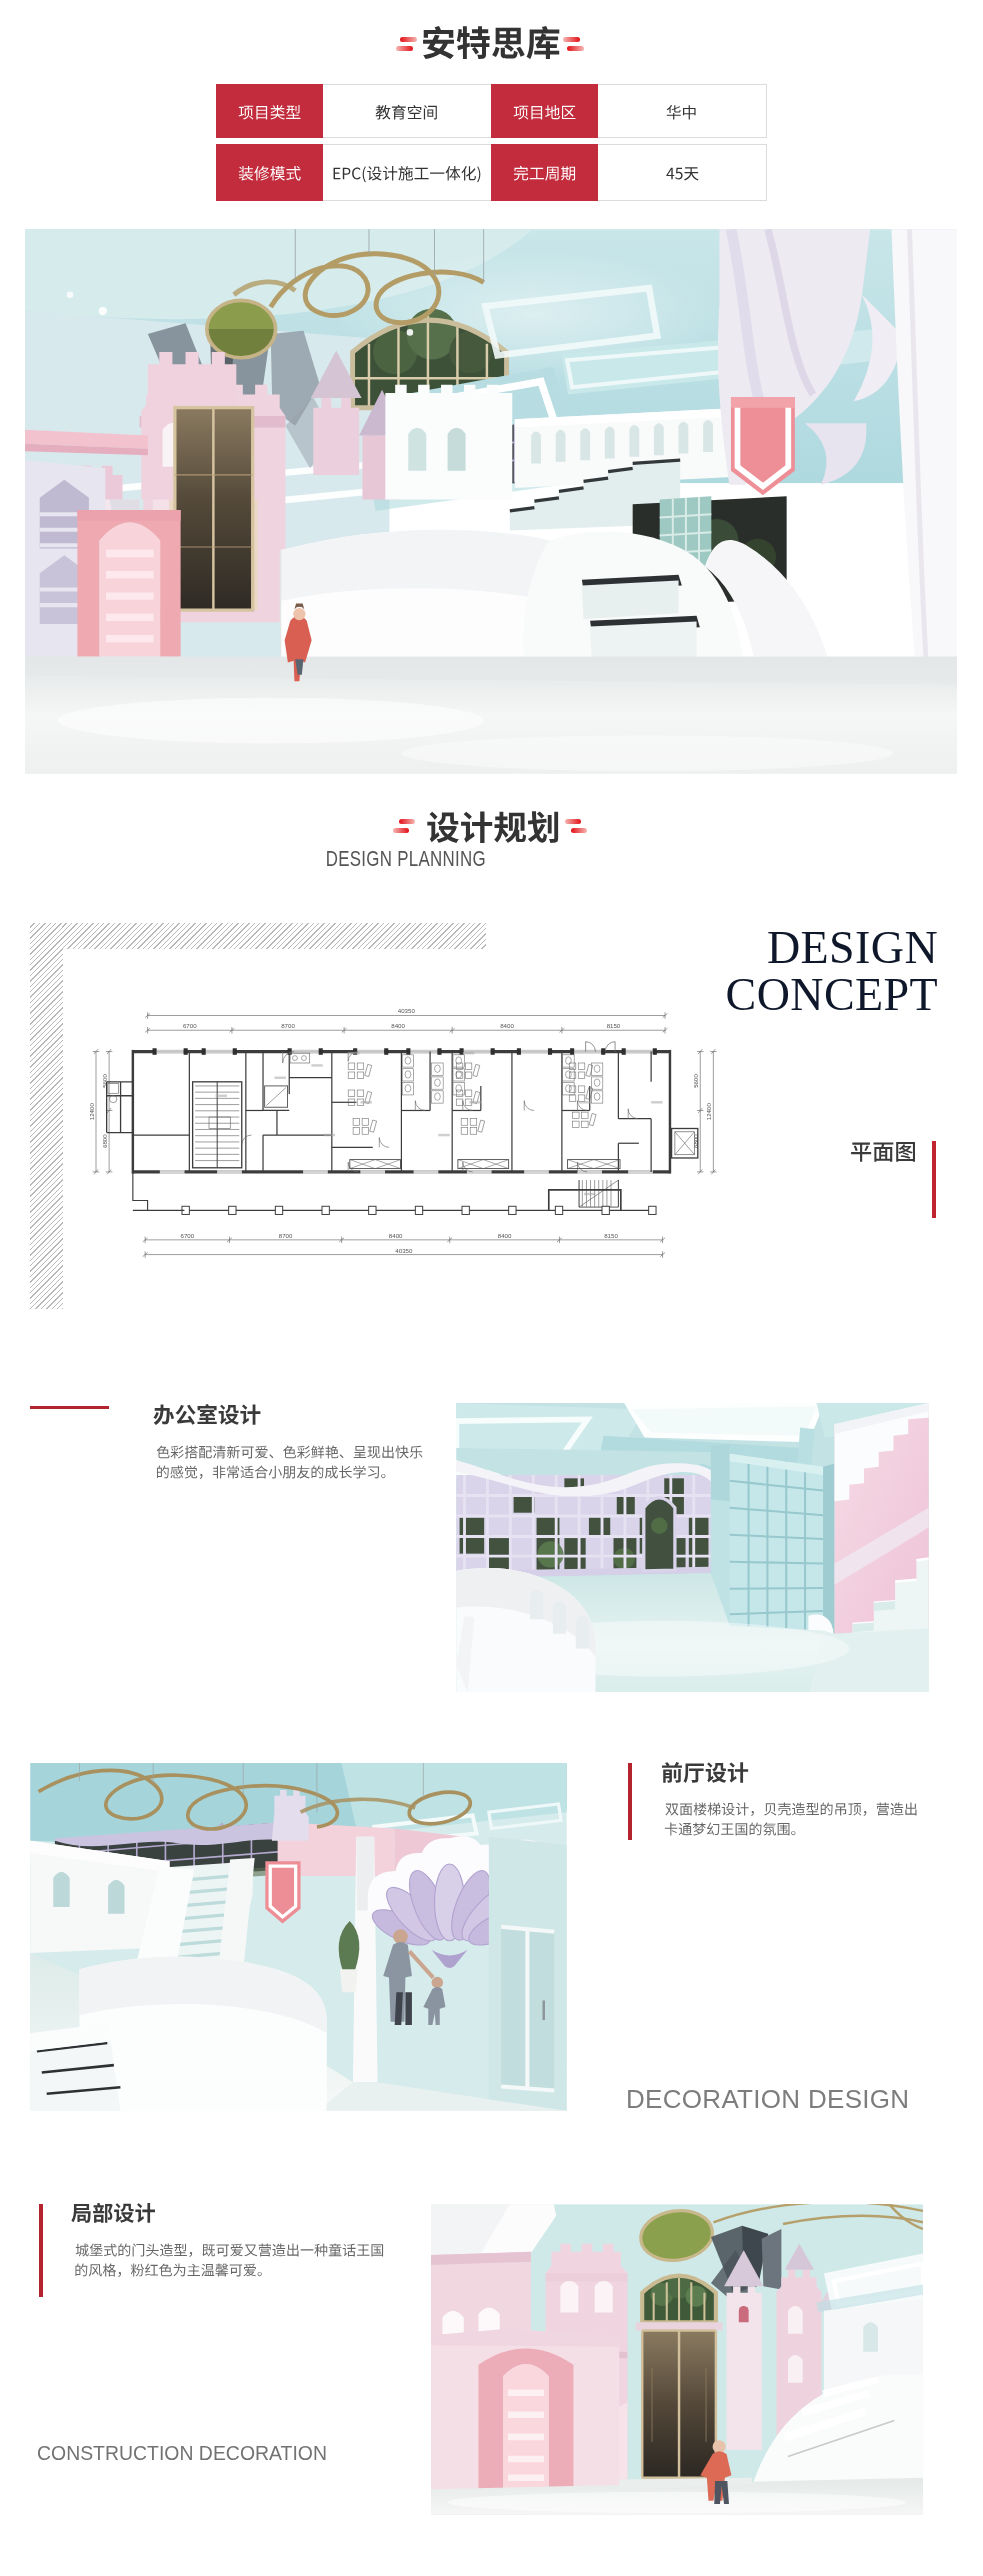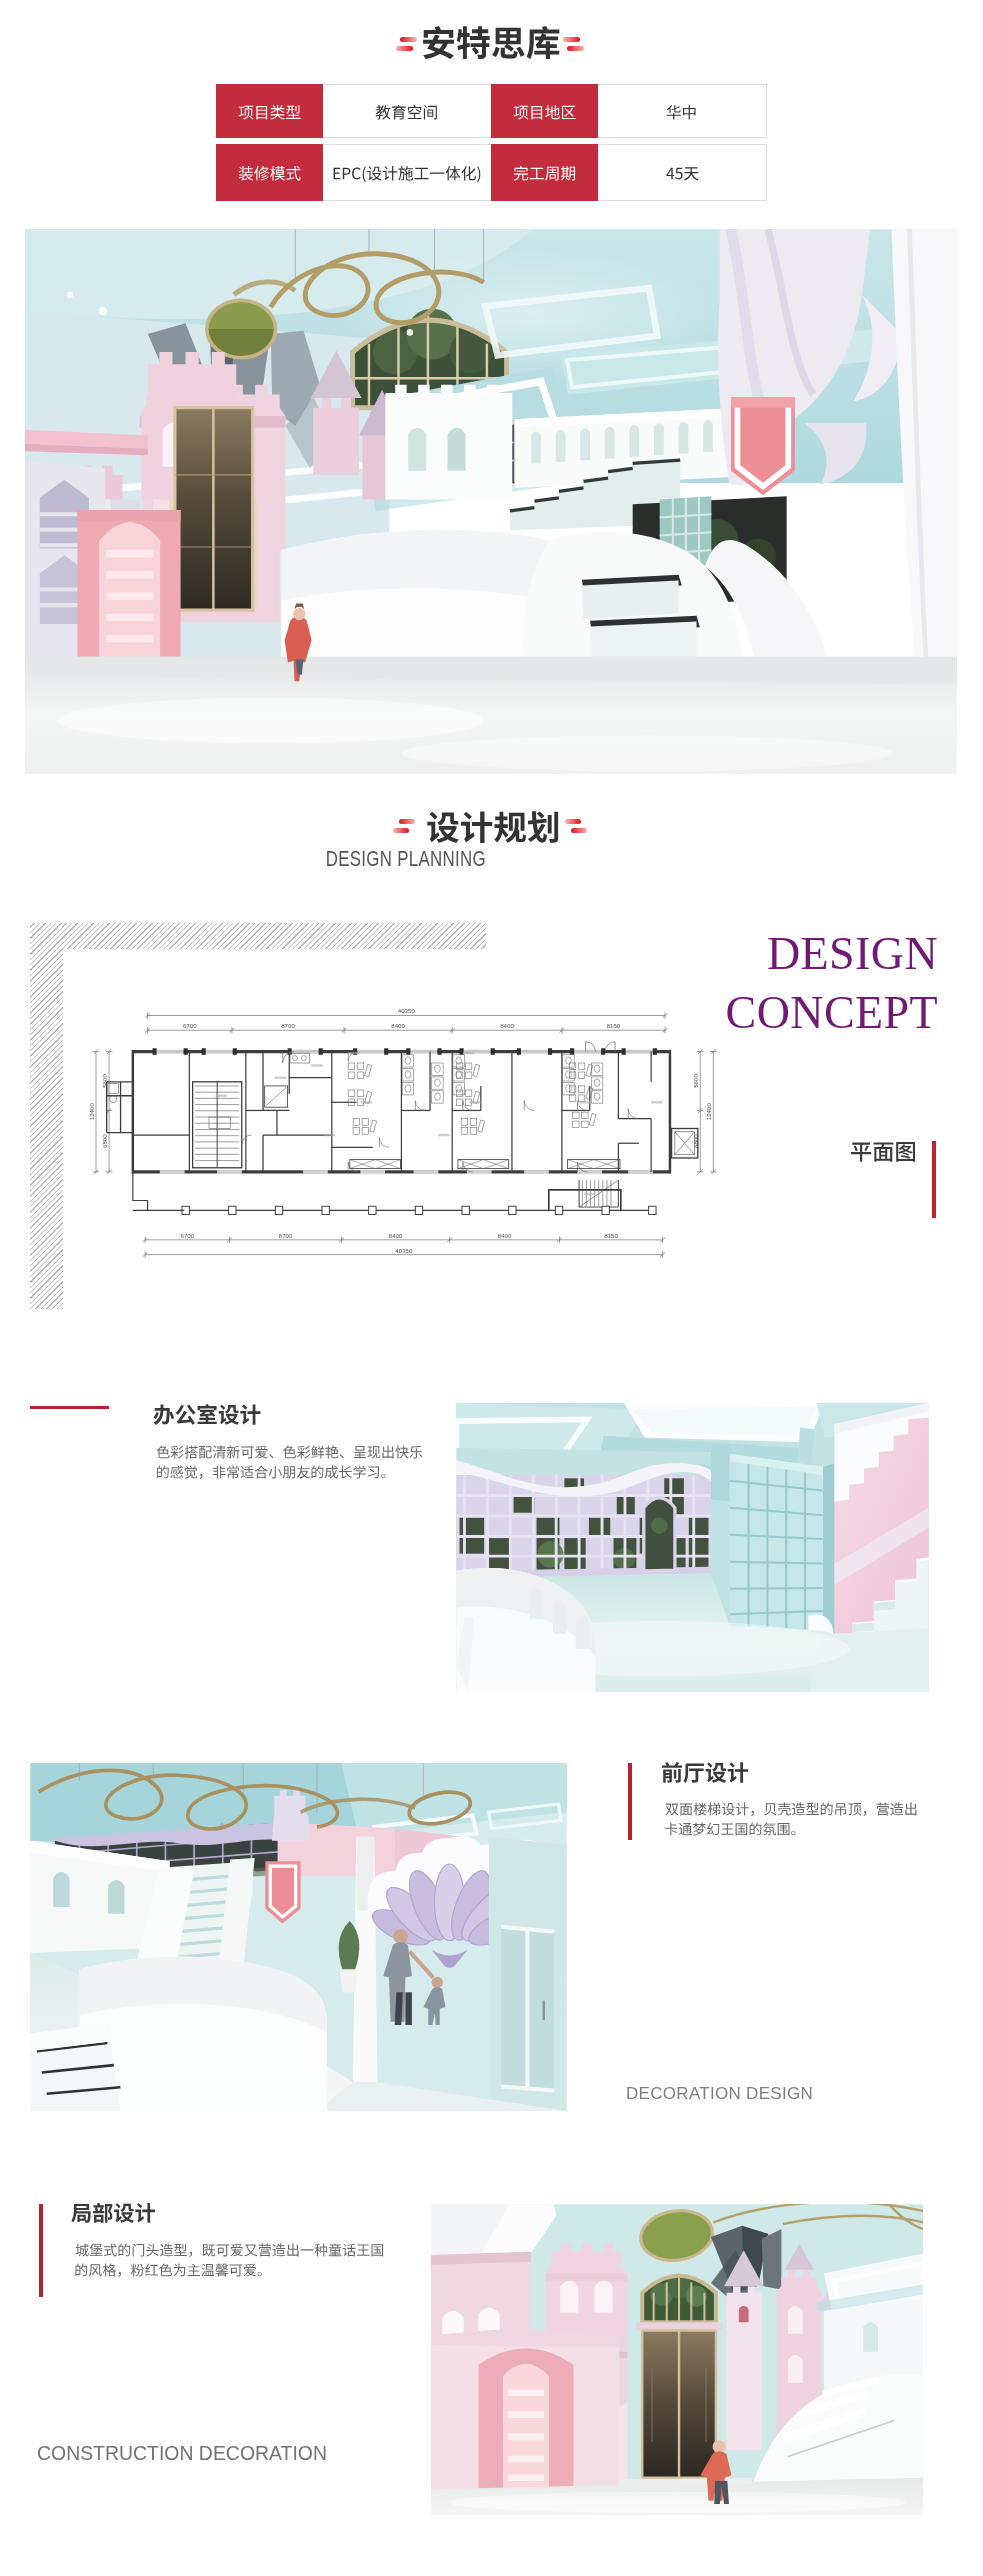--- a/index.html
+++ b/index.html
@@ -253,21 +253,21 @@
     <div class="dash dL2" style="left:393px;top:828px;width:16.4px"></div>
     <div class="dash dL2" style="left:565px;top:819px;width:15.6px"></div>
     <div class="dash dL1" style="left:571px;top:828px;width:16.4px"></div>
 
 <div class="abs" style="left:0;top:846px;width:812px;text-align:center;font-size:22.5px;color:#555;letter-spacing:0.4px"><span style="display:inline-block;transform:scaleX(0.75);transform-origin:center">DESIGN PLANNING</span></div>
 
 <div class="abs" style="left:29.5px;top:923px;width:33px;height:386px;background:repeating-linear-gradient(135deg,#ffffff 0px,#ffffff 2.8px,#b9b9b9 2.8px,#b9b9b9 3.8px)"></div>
 
 <div class="abs" style="left:62px;top:923px;width:424px;height:26px;background:repeating-linear-gradient(135deg,#ffffff 0px,#ffffff 2.8px,#b9b9b9 2.8px,#b9b9b9 3.8px)"></div>
 
-<div class="abs" style="left:574px;top:924px;width:364px;text-align:right;font-family:'Liberation Serif',serif;font-size:46px;line-height:59px;color:#701a75;letter-spacing:0.4px">DESIGN<br>CONCEPT</div>
+<div class="abs" style="left:574px;top:924px;width:364px;text-align:right;font-family:'Liberation Serif',serif;font-size:46px;line-height:47px;color:#0f172a;letter-spacing:0.4px">DESIGN<br>CONCEPT</div>
 
 <svg style="position:absolute;left:850px;top:1136px" width="70" height="33" viewBox="0 0 85 40">
       <path transform="translate(0,29)" d="M4.5 -16.7C5.5 -14.8 6.5 -12.3 6.8 -10.7L9.3 -11.5C8.9 -13.1 7.9 -15.5 6.9 -17.4ZM20.1 -17.5C19.5 -15.6 18.3 -13 17.4 -11.4L19.6 -10.7C20.6 -12.2 21.8 -14.6 22.8 -16.8ZM1.3 -9.6V-7H12.2V2.2H14.8V-7H25.7V-9.6H14.8V-18.5H24.2V-21H2.8V-18.5H12.2V-9.6Z M37.8 -8.8H42.8V-6.2H37.8ZM37.8 -10.8V-13.3H42.8V-10.8ZM37.8 -4.2H42.8V-1.5H37.8ZM28.5 -21.1V-18.7H38.7C38.5 -17.7 38.3 -16.7 38 -15.7H29.6V2.3H32.1V0.9H48.7V2.3H51.3V-15.7H40.7L41.6 -18.7H52.6V-21.1ZM32.1 -1.5V-13.3H35.5V-1.5ZM48.7 -1.5H45.2V-13.3H48.7Z M63.9 -7.4C66.1 -6.9 68.9 -6 70.5 -5.2L71.5 -6.9C70 -7.6 67.2 -8.5 65 -8.9ZM61.3 -3.9C65.1 -3.5 69.7 -2.4 72.3 -1.5L73.5 -3.3C70.8 -4.2 66.2 -5.2 62.5 -5.6ZM56.1 -21.7V2.3H58.6V1.2H76.4V2.3H78.9V-21.7ZM58.6 -1.1V-19.4H76.4V-1.1ZM65.1 -19.1C63.7 -17 61.5 -14.9 59.2 -13.6C59.7 -13.3 60.5 -12.5 60.9 -12.1C61.6 -12.6 62.3 -13.1 63 -13.7C63.7 -13 64.6 -12.3 65.5 -11.7C63.4 -10.7 61 -10 58.7 -9.6C59.2 -9.1 59.7 -8.1 59.9 -7.5C62.5 -8.1 65.2 -9.1 67.7 -10.4C69.9 -9.2 72.3 -8.3 74.8 -7.8C75.1 -8.4 75.7 -9.3 76.2 -9.7C74 -10.1 71.8 -10.8 69.8 -11.6C71.7 -12.9 73.4 -14.4 74.5 -16.2L73.1 -17.1L72.7 -17H66.2C66.6 -17.4 66.9 -17.9 67.2 -18.4ZM64.4 -15 70.9 -15C70 -14.2 68.9 -13.4 67.6 -12.7C66.4 -13.4 65.3 -14.2 64.4 -15Z" fill="#3a3a3a"></path>
     </svg>
 <div class="abs" style="left:932px;top:1141px;width:3.7px;height:77px;background:#c0242f"></div>
 
 <svg class="abs" style="left:78px;top:1004px" width="655" height="258" viewBox="0 0 800 315">
       <g stroke="#6a6a6a" stroke-width="0.8" fill="none">
         <path d="M85,14 H717"></path>
         <path d="M85,10 V18"></path>
@@ -786,21 +786,21 @@
 
 <svg style="position:absolute;left:661px;top:1757px" width="91" height="33" viewBox="0 0 111 40">
       <path transform="translate(0,29)" d="M15.6 -13.7V-2.8H18.6V-13.7ZM21 -14.5V-1.2C21 -0.8 20.9 -0.7 20.4 -0.7C20 -0.7 18.6 -0.7 17.2 -0.7C17.7 0.1 18.2 1.4 18.4 2.3C20.3 2.3 21.8 2.3 22.8 1.8C23.9 1.3 24.1 0.5 24.1 -1.1V-14.5ZM18.7 -22.9C18.1 -21.6 17.3 -20 16.5 -18.8H9L10.5 -19.3C10 -20.3 8.9 -21.8 8 -22.8L4.9 -21.7C5.7 -20.9 6.5 -19.7 6.9 -18.8H1.2V-15.9H25.6V-18.8H20.2C20.8 -19.7 21.5 -20.8 22.2 -21.8ZM10.2 -7.3V-5.5H5.7V-7.3ZM10.2 -9.7H5.7V-11.3H10.2ZM2.7 -14V2.3H5.7V-3.2H10.2V-0.8C10.2 -0.5 10.1 -0.4 9.8 -0.4C9.4 -0.3 8.3 -0.3 7.4 -0.4C7.8 0.3 8.2 1.5 8.4 2.3C10.1 2.3 11.3 2.3 12.2 1.8C13.1 1.4 13.3 0.6 13.3 -0.8V-14Z M29.9 -21.3V-11.1C29.9 -7.5 29.7 -2.8 27.4 0.4C28.2 0.8 29.6 1.9 30.1 2.5C32.7 -1.1 33.1 -7 33.1 -11.1V-18.3H52.4V-21.3ZM34.2 -15V-12H42.1V-1.6C42.1 -1.1 41.9 -1 41.4 -1C40.8 -1 38.8 -1 37.1 -1.1C37.5 -0.2 38.1 1.3 38.2 2.2C40.7 2.2 42.5 2.2 43.8 1.7C45.1 1.2 45.5 0.3 45.5 -1.5V-12H51.9V-15Z M56.3 -20.5C57.8 -19.2 59.6 -17.3 60.5 -16.1L62.7 -18.4C61.8 -19.5 59.8 -21.3 58.3 -22.4ZM54.5 -14.5V-11.4H57.8V-3.3C57.8 -2.1 57 -1.1 56.4 -0.7C57 -0.1 57.8 1.3 58 2C58.5 1.4 59.4 0.6 64.3 -3.6C64 -4.2 63.4 -5.4 63.1 -6.3L60.8 -4.3V-14.5ZM66.2 -21.9V-19C66.2 -17.2 65.8 -15.2 62.4 -13.8C63 -13.3 64.1 -12.1 64.5 -11.4C68.3 -13.2 69.2 -16.2 69.2 -18.9H72.8V-16.1C72.8 -13.4 73.3 -12.2 76 -12.2C76.4 -12.2 77.3 -12.2 77.7 -12.2C78.3 -12.2 78.9 -12.3 79.4 -12.5C79.2 -13.2 79.2 -14.3 79.1 -15.1C78.7 -15 78.1 -15 77.6 -15C77.3 -15 76.5 -15 76.3 -15C75.9 -15 75.8 -15.2 75.8 -16V-21.9ZM74 -8.1C73.3 -6.6 72.2 -5.3 70.9 -4.3C69.5 -5.4 68.4 -6.7 67.6 -8.1ZM63.8 -11.1V-8.1H65.8L64.6 -7.7C65.6 -5.8 66.9 -4 68.3 -2.5C66.5 -1.6 64.3 -0.9 62 -0.4C62.5 0.2 63.2 1.5 63.4 2.4C66.2 1.7 68.7 0.8 70.8 -0.5C72.8 0.8 75.1 1.8 77.8 2.4C78.2 1.6 79 0.3 79.7 -0.4C77.4 -0.9 75.3 -1.6 73.5 -2.5C75.5 -4.5 77.2 -7.1 78.1 -10.4L76.2 -11.3L75.6 -11.1Z M83.5 -20.4C85 -19.2 87 -17.4 87.9 -16.2L90.1 -18.5C89.1 -19.7 87 -21.4 85.5 -22.5ZM81.4 -14.5V-11.3H85.3V-3.2C85.3 -2 84.5 -1.1 83.9 -0.7C84.4 0 85.2 1.4 85.4 2.3C85.9 1.6 86.9 0.9 92.4 -3.1C92 -3.8 91.5 -5.1 91.3 -6.1L88.6 -4.1V-14.5ZM96.7 -22.6V-14.3H90.2V-11H96.7V2.4H100.1V-11H106.3V-14.3H100.1V-22.6Z" fill="#3a3a3a"></path>
     </svg>
 <svg style="position:absolute;left:663px;top:1799px" width="260" height="21" viewBox="0 0 317 26">
       <path transform="translate(0,19)" d="M14.5 -12C14.1 -9.2 13.3 -6.8 12.2 -4.9C11.3 -6.9 10.6 -9.4 10.2 -12ZM8.6 -13.3V-12H9C9.5 -8.8 10.2 -5.9 11.4 -3.6C10.1 -1.9 8.6 -0.6 7 0.3C7.3 0.5 7.7 1 7.9 1.4C9.5 0.5 10.9 -0.7 12.1 -2.3C13 -0.7 14.3 0.5 15.8 1.4C16 1.1 16.4 0.6 16.7 0.3C15.1 -0.5 13.9 -1.8 12.9 -3.5C14.4 -5.9 15.5 -9.1 16 -13.1L15.1 -13.3L14.9 -13.3ZM1.3 -9.5C2.4 -8.1 3.6 -6.6 4.6 -5C3.5 -2.6 2.2 -0.8 0.6 0.3C0.9 0.6 1.4 1.1 1.6 1.4C3.1 0.2 4.4 -1.5 5.4 -3.7C6.1 -2.7 6.7 -1.7 7 -0.9L8.1 -1.8C7.7 -2.7 6.9 -3.9 6.1 -5.2C6.9 -7.4 7.5 -10 7.8 -13.1L7 -13.3L6.8 -13.3H1.1V-12H6.5C6.2 -10 5.7 -8.1 5.2 -6.5C4.2 -7.8 3.2 -9.1 2.2 -10.2Z M24.2 -5.8H27.9V-3.8H24.2ZM24.2 -6.9V-8.8H27.9V-6.9ZM24.2 -2.8H27.9V-0.7H24.2ZM18.4 -13.5V-12.2H25.1C25 -11.5 24.8 -10.7 24.6 -10H19.2V1.4H20.5V0.5H31.7V1.4H33V-10H26L26.7 -12.2H33.8V-13.5ZM20.5 -0.7V-8.8H23V-0.7ZM31.7 -0.7H29.1V-8.8H31.7Z M42.1 -13.7C42.5 -12.9 43.1 -11.9 43.3 -11.3L44.4 -11.8C44.1 -12.4 43.6 -13.4 43.1 -14.1ZM49.3 -14.3C49 -13.5 48.4 -12.4 47.9 -11.7L48.8 -11.3C49.3 -12 49.9 -12.9 50.5 -13.8ZM45.6 -14.6V-11.2H41.4V-10.1H44.7C43.7 -9 42.2 -8 40.9 -7.5C41.2 -7.2 41.6 -6.8 41.8 -6.5C43 -7.2 44.5 -8.3 45.6 -9.5V-6.6H46.8V-9.5C47.9 -8.4 49.4 -7.2 50.6 -6.6C50.8 -6.9 51.2 -7.4 51.5 -7.6C50.2 -8.1 48.7 -9.1 47.6 -10.1H51.1V-11.2H46.8V-14.6ZM48 -4C47.7 -3 47.1 -2.2 46.4 -1.6C45.6 -1.9 44.8 -2.2 44 -2.4C44.3 -2.9 44.7 -3.4 45 -4ZM42.2 -1.9C43.2 -1.6 44.2 -1.2 45.2 -0.9C44.1 -0.3 42.6 0 40.8 0.3C41 0.5 41.2 1 41.3 1.4C43.5 1 45.3 0.5 46.6 -0.3C48 0.2 49.2 0.8 50.1 1.3L51 0.4C50.1 -0.1 48.9 -0.6 47.6 -1.1C48.4 -1.9 49 -2.8 49.3 -4H51.2V-5.2H45.6C45.8 -5.6 46 -6 46.2 -6.4L44.9 -6.6C44.7 -6.2 44.5 -5.7 44.2 -5.2H41V-4H43.6C43.1 -3.2 42.6 -2.5 42.2 -1.9ZM37.9 -14.6V-11.3H35.8V-10H37.8C37.4 -7.7 36.4 -4.9 35.4 -3.4C35.6 -3.1 35.9 -2.5 36.1 -2.2C36.7 -3.2 37.4 -4.9 37.9 -6.7V1.4H39.1V-7.7C39.6 -6.9 40.1 -5.9 40.3 -5.3L41.1 -6.3C40.8 -6.8 39.5 -8.8 39.1 -9.3V-10H40.8V-11.3H39.1V-14.6Z M55.6 -14.6V-11.3H53.1V-10H55.5C54.9 -7.7 53.8 -4.9 52.7 -3.4C53 -3.1 53.3 -2.5 53.4 -2.2C54.2 -3.3 55 -5.2 55.6 -7.1V1.4H56.8V-7.7C57.2 -6.9 57.8 -5.8 58 -5.3L58.8 -6.2C58.5 -6.7 57.2 -8.8 56.8 -9.3V-10H58.6V-11.3H56.8V-14.6ZM63 -7.4V-5.5H60.4L60.7 -7.4ZM59.6 -8.5C59.5 -7.2 59.3 -5.5 59.1 -4.4H62.5C61.4 -2.7 59.6 -1.2 58 -0.4C58.2 -0.2 58.6 0.3 58.8 0.6C60.3 -0.3 61.9 -1.7 63 -3.3V1.4H64.3V-4.4H67.5C67.3 -2.5 67.2 -1.7 67 -1.5C66.9 -1.3 66.8 -1.3 66.6 -1.3C66.3 -1.3 65.8 -1.3 65.3 -1.4C65.5 -1 65.6 -0.5 65.6 -0.2C66.2 -0.1 66.8 -0.1 67.1 -0.2C67.5 -0.2 67.8 -0.3 68 -0.6C68.4 -1 68.5 -2.2 68.7 -5C68.7 -5.2 68.7 -5.5 68.7 -5.5H64.3V-7.4H68.2V-11.8H66.1C66.5 -12.5 67 -13.4 67.4 -14.2L66.2 -14.6C65.8 -13.8 65.3 -12.6 64.8 -11.8H62L62.5 -12C62.3 -12.7 61.8 -13.8 61.2 -14.6L60.2 -14.1C60.7 -13.4 61.1 -12.5 61.4 -11.8H59V-10.7H63V-8.5ZM64.3 -10.7H66.9V-8.5H64.3Z M71.7 -13.5C72.6 -12.7 73.8 -11.5 74.4 -10.8L75.2 -11.7C74.7 -12.4 73.5 -13.5 72.6 -14.3ZM70.3 -9.2V-7.9H72.8V-1.7C72.8 -0.9 72.3 -0.3 71.9 -0.1C72.2 0.2 72.5 0.7 72.6 1C72.9 0.7 73.4 0.3 76.5 -1.9C76.3 -2.2 76.1 -2.7 76 -3L74.1 -1.6V-9.2ZM78.1 -14V-12.1C78.1 -10.8 77.8 -9.3 75.5 -8.3C75.7 -8.1 76.2 -7.6 76.3 -7.3C78.8 -8.5 79.4 -10.4 79.4 -12V-12.8H82.5V-10C82.5 -8.6 82.7 -8.2 83.9 -8.2C84.1 -8.2 85 -8.2 85.2 -8.2C85.6 -8.2 85.9 -8.2 86.1 -8.2C86.1 -8.5 86.1 -9 86 -9.4C85.8 -9.3 85.5 -9.3 85.2 -9.3C85 -9.3 84.2 -9.3 84 -9.3C83.7 -9.3 83.7 -9.4 83.7 -10V-14ZM83.6 -5.7C83 -4.3 82 -3.2 80.9 -2.2C79.7 -3.2 78.8 -4.4 78.2 -5.7ZM76.3 -6.9V-5.7H77.2L76.9 -5.6C77.6 -4 78.6 -2.6 79.9 -1.5C78.6 -0.7 77.1 -0.1 75.5 0.3C75.8 0.5 76.1 1.1 76.2 1.4C77.8 0.9 79.4 0.3 80.9 -0.7C82.2 0.3 83.8 1 85.6 1.4C85.7 1.1 86.1 0.6 86.4 0.3C84.7 -0.1 83.2 -0.7 81.9 -1.5C83.4 -2.8 84.6 -4.5 85.3 -6.6L84.5 -7L84.3 -6.9Z M89.4 -13.5C90.4 -12.7 91.6 -11.5 92.1 -10.7L93 -11.7C92.4 -12.4 91.2 -13.5 90.2 -14.3ZM87.8 -9.2V-7.9H90.6V-1.6C90.6 -0.9 90 -0.3 89.7 -0.1C89.9 0.1 90.3 0.7 90.4 1.1C90.7 0.7 91.2 0.3 94.5 -2C94.3 -2.3 94.1 -2.8 94 -3.2L91.9 -1.7V-9.2ZM97.9 -14.6V-8.8H93.5V-7.5H97.9V1.4H99.3V-7.5H103.7V-8.8H99.3V-14.6Z M107.1 1.9C109 1.2 110.1 -0.2 110.1 -2.1C110.1 -3.3 109.6 -4.1 108.7 -4.1C107.9 -4.1 107.3 -3.7 107.3 -2.8C107.3 -2 107.9 -1.6 108.6 -1.6L108.9 -1.6C108.9 -0.4 108.1 0.4 106.7 0.9Z M129.9 -11.2V-7.5C129.9 -5 129.4 -1.8 122.8 0.3C123.1 0.6 123.5 1.1 123.6 1.4C130.5 -1 131.2 -4.5 131.2 -7.5V-11.2ZM131 -1.9C133.1 -1 135.7 0.4 137 1.3L137.8 0.3C136.4 -0.7 133.7 -1.9 131.8 -2.8ZM124.9 -13.7V-3.4H126.2V-12.5H134.8V-3.4H136.2V-13.7Z M140.6 -7.9V-4.4H141.8V-6.8H153.9V-4.4H155.2V-7.9ZM147.2 -14.6V-13.1H140.3V-11.9H147.2V-10.3H141.6V-9.2H154.2V-10.3H148.6V-11.9H155.6V-13.1H148.6V-14.6ZM144.4 -5.4V-3.3C144.4 -1.8 143.8 -0.5 139.8 0.4C140 0.6 140.3 1.2 140.4 1.5C144.7 0.5 145.7 -1.3 145.7 -3.2V-4.2H150.2V-0.5C150.2 0.9 150.6 1.2 152 1.2C152.3 1.2 153.9 1.2 154.3 1.2C155.4 1.2 155.8 0.7 155.9 -1.4C155.6 -1.4 155.1 -1.6 154.8 -1.8C154.7 -0.2 154.6 0 154.1 0C153.8 0 152.4 0 152.1 0C151.6 0 151.5 0 151.5 -0.5V-5.4Z M157.8 -13.2C158.8 -12.4 159.9 -11.2 160.4 -10.4L161.5 -11.2C160.9 -12 159.7 -13.1 158.8 -13.9ZM164.5 -5.4H170.5V-2.7H164.5ZM163.3 -6.5V-1.6H171.8V-6.5ZM166.9 -14.6V-12.4H164.8C165 -13 165.2 -13.5 165.4 -14.1L164.2 -14.4C163.7 -12.8 162.9 -11.2 161.9 -10.1C162.2 -10 162.7 -9.7 163 -9.5C163.4 -10 163.8 -10.6 164.2 -11.3H166.9V-9H161.9V-7.9H173.1V-9H168.2V-11.3H172.3V-12.4H168.2V-14.6ZM161 -7.9H157.4V-6.7H159.7V-1.5C159 -1.2 158.2 -0.6 157.4 0.1L158.2 1.3C159.1 0.3 160 -0.6 160.5 -0.6C160.9 -0.6 161.4 -0.1 162.1 0.3C163.2 0.9 164.6 1.1 166.7 1.1C168.5 1.1 171.6 1 173.1 0.9C173.1 0.5 173.3 -0.1 173.5 -0.5C171.7 -0.2 168.7 -0.1 166.7 -0.1C164.8 -0.1 163.3 -0.2 162.3 -0.8C161.7 -1.2 161.3 -1.5 161 -1.6Z M185 -13.6V-7.8H186.2V-13.6ZM188.3 -14.5V-6.7C188.3 -6.5 188.2 -6.4 188 -6.4C187.7 -6.4 186.8 -6.4 185.8 -6.4C186 -6.1 186.2 -5.6 186.3 -5.2C187.5 -5.2 188.4 -5.3 188.9 -5.5C189.4 -5.7 189.5 -6 189.5 -6.7V-14.5ZM180.8 -12.8V-10.4H178.6V-10.5V-12.8ZM175.2 -10.4V-9.2H177.3C177.1 -8 176.5 -6.8 175 -5.9C175.3 -5.7 175.7 -5.3 175.9 -5C177.7 -6.1 178.3 -7.7 178.5 -9.2H180.8V-5.4H182V-9.2H184V-10.4H182V-12.8H183.6V-13.9H175.7V-12.8H177.4V-10.5V-10.4ZM182.1 -5.8V-3.8H176.6V-2.6H182.1V-0.4H174.8V0.8H190.6V-0.4H183.5V-2.6H188.8V-3.8H183.5V-5.8Z M201 -7.4C202 -6.1 203.1 -4.3 203.7 -3.3L204.8 -4C204.2 -5 203 -6.7 202 -7.9ZM195.6 -14.7C195.4 -13.8 195.1 -12.7 194.9 -11.8H192.9V0.9H194.1V-0.4H199V-11.8H196.1C196.4 -12.6 196.7 -13.5 197 -14.4ZM194.1 -10.6H197.8V-7H194.1ZM194.1 -1.6V-5.8H197.8V-1.6ZM201.8 -14.7C201.2 -12.3 200.3 -9.9 199.1 -8.3C199.4 -8.2 200 -7.8 200.2 -7.6C200.8 -8.4 201.4 -9.5 201.8 -10.7H206.3C206.1 -3.7 205.8 -1 205.3 -0.4C205 -0.2 204.9 -0.1 204.5 -0.1C204.1 -0.1 203.1 -0.1 201.9 -0.2C202.2 0.1 202.3 0.7 202.3 1C203.3 1.1 204.3 1.1 204.9 1.1C205.6 1 205.9 0.9 206.3 0.3C207 -0.5 207.3 -3.2 207.5 -11.2C207.6 -11.4 207.6 -11.9 207.6 -11.9H202.3C202.6 -12.7 202.8 -13.6 203.1 -14.4Z M213.3 -12.6H221.6V-9.7H213.3ZM210.9 -6.3V0.1H212.2V-5H216.8V1.4H218.2V-5H222.9V-1.5C222.9 -1.3 222.9 -1.3 222.6 -1.3C222.3 -1.2 221.4 -1.2 220.3 -1.3C220.5 -0.9 220.7 -0.4 220.8 -0.1C222.1 -0.1 223 -0.1 223.6 -0.3C224.1 -0.5 224.3 -0.8 224.3 -1.5V-6.3H218.2V-8.5H223.1V-13.8H212V-8.5H216.8V-6.3Z M237.7 -8.6V-5.1C237.7 -3.3 237.4 -1 233.1 0.4C233.4 0.6 233.8 1.1 233.9 1.4C238.3 -0.3 239 -2.9 239 -5.1V-8.6ZM238.5 -1.6C239.8 -0.7 241.3 0.6 242.1 1.4L243 0.4C242.2 -0.4 240.6 -1.6 239.3 -2.4ZM234.5 -10.9V-2.7H235.7V-9.7H241V-2.7H242.2V-10.9H238.2L238.9 -12.7H242.9V-13.9H233.8V-12.7H237.5C237.4 -12.1 237.2 -11.5 237 -10.9ZM227 -13.4V-12.1H229.8V-0.9C229.8 -0.6 229.7 -0.5 229.4 -0.5C229.1 -0.5 228.2 -0.5 227.1 -0.5C227.3 -0.2 227.6 0.4 227.6 0.8C229 0.8 229.9 0.7 230.4 0.5C230.9 0.3 231.1 -0.1 231.1 -0.9V-12.1H233.4V-13.4Z M246.3 1.9C248.2 1.2 249.3 -0.2 249.3 -2.1C249.3 -3.3 248.8 -4.1 247.9 -4.1C247.1 -4.1 246.5 -3.7 246.5 -2.8C246.5 -2 247.1 -1.6 247.8 -1.6L248.1 -1.6C248.1 -0.4 247.3 0.4 245.9 0.9Z M266.4 -7.1H273.1V-5.6H266.4ZM265.2 -8.1V-4.6H274.4V-8.1ZM262.6 -10.2V-6.9H263.8V-9.2H275.7V-6.9H277V-10.2ZM263.9 -3.5V1.4H265.2V0.8H274.5V1.4H275.8V-3.5ZM265.2 -0.3V-2.4H274.5V-0.3ZM272.1 -14.6V-13.2H267.2V-14.6H265.9V-13.2H262.1V-12H265.9V-10.8H267.2V-12H272.1V-10.8H273.4V-12H277.4V-13.2H273.4V-14.6Z M279.6 -13.2C280.6 -12.4 281.7 -11.2 282.2 -10.4L283.3 -11.2C282.7 -12 281.5 -13.1 280.6 -13.9ZM286.3 -5.4H292.3V-2.7H286.3ZM285.1 -6.5V-1.6H293.6V-6.5ZM288.7 -14.6V-12.4H286.6C286.8 -13 287 -13.5 287.2 -14.1L286 -14.4C285.5 -12.8 284.7 -11.2 283.7 -10.1C284 -10 284.5 -9.7 284.8 -9.5C285.2 -10 285.6 -10.6 286 -11.3H288.7V-9H283.7V-7.9H294.9V-9H290V-11.3H294.1V-12.4H290V-14.6ZM282.8 -7.9H279.2V-6.7H281.5V-1.5C280.8 -1.2 280 -0.6 279.2 0.1L280 1.3C280.9 0.3 281.8 -0.6 282.3 -0.6C282.7 -0.6 283.2 -0.1 283.9 0.3C285 0.9 286.4 1.1 288.5 1.1C290.3 1.1 293.4 1 294.9 0.9C294.9 0.5 295.1 -0.1 295.3 -0.5C293.5 -0.2 290.5 -0.1 288.5 -0.1C286.6 -0.1 285.1 -0.2 284.1 -0.8C283.5 -1.2 283.1 -1.5 282.8 -1.6Z M297.6 -5.9V0.4H310V1.4H311.4V-5.9H310V-0.9H305.2V-7H310.7V-13H309.3V-8.3H305.2V-14.6H303.8V-8.3H299.8V-13H298.4V-7H303.8V-0.9H299.1V-5.9Z" fill="#666666"></path>
     </svg>
     <svg style="position:absolute;left:663px;top:1819px" width="146" height="21" viewBox="0 0 178 26">
       <path transform="translate(0,19)" d="M9.3 -4C11.2 -3.3 13.7 -2.1 15 -1.5L15.7 -2.6C14.4 -3.3 11.8 -4.3 10 -5ZM7.6 -14.6V-8.2H0.9V-6.9H7.7V1.4H9V-6.9H16.5V-8.2H9V-10.9H14.8V-12.1H9V-14.6Z M18.5 -13.2C19.6 -12.3 20.9 -11 21.5 -10.2L22.4 -11C21.8 -11.8 20.5 -13.1 19.4 -13.9ZM21.9 -8.1H18.1V-6.9H20.6V-1.9C19.8 -1.6 19 -0.8 18.1 0.1L18.9 1.2C19.8 0 20.6 -1 21.2 -1C21.6 -1 22.2 -0.4 22.9 0.1C24.2 0.8 25.6 1 27.8 1C29.6 1 32.7 0.9 33.9 0.8C33.9 0.5 34.1 -0.1 34.3 -0.5C32.5 -0.3 29.8 -0.1 27.8 -0.1C25.8 -0.1 24.4 -0.3 23.2 -1C22.6 -1.4 22.2 -1.7 21.9 -1.9ZM23.7 -14V-12.9H31.1C30.4 -12.4 29.5 -11.9 28.6 -11.4C27.8 -11.8 26.9 -12.2 26.1 -12.5L25.2 -11.7C26.3 -11.3 27.6 -10.8 28.7 -10.2H23.7V-1.2H25V-4.1H27.9V-1.3H29.1V-4.1H32.1V-2.5C32.1 -2.3 32 -2.3 31.8 -2.2C31.6 -2.2 30.9 -2.2 30 -2.3C30.2 -2 30.3 -1.5 30.4 -1.2C31.6 -1.2 32.3 -1.2 32.8 -1.4C33.2 -1.6 33.4 -1.9 33.4 -2.5V-10.2H31.1C30.7 -10.5 30.3 -10.7 29.8 -10.9C31.1 -11.6 32.4 -12.5 33.4 -13.4L32.5 -14L32.3 -14ZM32.1 -9.2V-7.7H29.1V-9.2ZM25 -6.7H27.9V-5.2H25ZM25 -7.7V-9.2H27.9V-7.7ZM32.1 -6.7V-5.2H29.1V-6.7Z M42.5 -7.6C41.3 -6.2 38.7 -4.7 36.4 -3.8C36.7 -3.6 37.2 -3.2 37.4 -2.9C38.8 -3.4 40.2 -4.2 41.5 -5.1H47.4C46.6 -3.9 45.5 -3 44.2 -2.2C43.2 -2.8 41.9 -3.5 40.8 -4L39.8 -3.3C40.8 -2.8 42 -2.1 42.9 -1.5C40.9 -0.6 38.6 -0.1 36.1 0.3C36.4 0.6 36.7 1.1 36.8 1.5C42.1 0.6 47.1 -1.4 49.3 -5.7L48.5 -6.3L48.2 -6.2H42.9C43.3 -6.5 43.6 -6.8 43.8 -7.1ZM38.9 -14.6V-12.8H35.8V-11.7H38.5C37.7 -10.4 36.5 -9.1 35.4 -8.5C35.7 -8.3 36.1 -7.9 36.3 -7.6C37.2 -8.2 38.2 -9.3 38.9 -10.5V-7H40.1V-10.6C40.9 -9.9 41.8 -9 42.2 -8.5L42.9 -9.6C42.5 -9.9 40.9 -11.2 40.2 -11.7H43V-12.8H40.1V-14.6ZM46.5 -14.6V-12.8H43.6V-11.7H46.1C45.3 -10.4 44 -9.2 42.9 -8.6C43.1 -8.4 43.5 -7.9 43.7 -7.6C44.7 -8.3 45.7 -9.3 46.5 -10.5V-7H47.7V-10.7C48.6 -9.4 49.7 -8.2 50.8 -7.5C51 -7.8 51.4 -8.3 51.7 -8.5C50.5 -9.1 49.1 -10.4 48.3 -11.7H51.3V-12.8H47.7V-14.6Z M60.5 -12.9V-11.7H67C66.8 -4.2 66.5 -1.3 65.9 -0.7C65.8 -0.5 65.5 -0.4 65.2 -0.4C64.8 -0.4 63.7 -0.4 62.6 -0.5C62.8 -0.2 63 0.4 63 0.8C64 0.8 65.1 0.9 65.7 0.8C66.3 0.7 66.7 0.6 67.1 0C67.8 -0.8 68.1 -3.7 68.3 -12.2C68.3 -12.4 68.3 -12.9 68.3 -12.9ZM53.7 0C54.1 -0.2 54.8 -0.4 60 -1.3C60.2 -0.6 60.4 0.1 60.6 0.7L61.8 0.2C61.4 -1.2 60.5 -3.4 59.6 -5L58.5 -4.6C58.9 -3.9 59.2 -3.2 59.5 -2.4L55.5 -1.8C57.3 -4 59.1 -6.8 60.6 -9.7L59.3 -10.3C59 -9.6 58.6 -8.9 58.3 -8.2L55 -8C56.1 -9.7 57.3 -11.9 58.2 -14L56.9 -14.6C56.1 -12.2 54.7 -9.7 54.2 -9C53.8 -8.3 53.5 -7.9 53.1 -7.8C53.3 -7.4 53.5 -6.8 53.6 -6.5C53.9 -6.6 54.4 -6.7 57.6 -7C56.4 -5 55.3 -3.4 54.8 -2.8C54.1 -1.9 53.6 -1.4 53.2 -1.3C53.4 -0.9 53.6 -0.3 53.7 0Z M70.5 -0.7V0.6H86.1V-0.7H79V-6.1H84.6V-7.3H79V-12.2H85.2V-13.5H71.4V-12.2H77.6V-7.3H72.2V-6.1H77.6V-0.7Z M97.3 -5.6C97.9 -5 98.7 -4.1 99 -3.6L99.9 -4.1C99.6 -4.7 98.8 -5.5 98.2 -6ZM91 -3.4V-2.3H100.5V-3.4H96.2V-6.4H99.7V-7.5H96.2V-10H100.2V-11.1H91.2V-10H95V-7.5H91.7V-6.4H95V-3.4ZM88.5 -13.8V1.4H89.8V0.5H101.5V1.4H102.9V-13.8ZM89.8 -0.7V-12.6H101.5V-0.7Z M114 -7.4C115 -6.1 116.1 -4.3 116.7 -3.3L117.8 -4C117.2 -5 116 -6.7 115 -7.9ZM108.6 -14.7C108.4 -13.8 108.1 -12.7 107.9 -11.8H105.9V0.9H107.1V-0.4H112V-11.8H109.1C109.4 -12.6 109.7 -13.5 110 -14.4ZM107.1 -10.6H110.8V-7H107.1ZM107.1 -1.6V-5.8H110.8V-1.6ZM114.8 -14.7C114.2 -12.3 113.3 -9.9 112.1 -8.3C112.4 -8.2 113 -7.8 113.2 -7.6C113.8 -8.4 114.4 -9.5 114.8 -10.7H119.3C119.1 -3.7 118.8 -1 118.3 -0.4C118 -0.2 117.9 -0.1 117.5 -0.1C117.1 -0.1 116.1 -0.1 114.9 -0.2C115.2 0.1 115.3 0.7 115.3 1C116.3 1.1 117.3 1.1 117.9 1.1C118.6 1 118.9 0.9 119.3 0.3C120 -0.5 120.3 -3.2 120.5 -11.2C120.6 -11.4 120.6 -11.9 120.6 -11.9H115.3C115.6 -12.7 115.8 -13.6 116.1 -14.4Z M126.1 -11.1V-10H136.8V-11.1ZM126.4 -14.6C125.5 -12.8 124.1 -11 122.5 -9.9C122.9 -9.7 123.4 -9.3 123.7 -9.1C124.7 -9.9 125.6 -11 126.5 -12.2H138V-13.2H127.1C127.4 -13.6 127.5 -13.9 127.7 -14.3ZM130.7 -7.4 129.7 -7.1C130.6 -5.4 132.1 -3.9 133.8 -3.2C133.9 -3.5 134.2 -3.8 134.5 -4.1C134.8 -0.8 135.5 1.4 137.1 1.4C138.2 1.4 138.5 0.5 138.6 -1.7C138.3 -1.8 137.9 -2.1 137.7 -2.5C137.7 -0.9 137.5 0.1 137.2 0.1C136 0.1 135.6 -4.2 135.5 -8.9H124.3V-7.8H134.3C134.3 -6.5 134.4 -5.3 134.5 -4.2C133 -4.8 131.5 -6.1 130.7 -7.4ZM126.7 -7.4C125.9 -6 124.4 -4.8 122.8 -4C123.1 -3.8 123.6 -3.4 123.7 -3.2C124.2 -3.4 124.7 -3.8 125.1 -4.1V-3H126.9C126.6 -1.4 125.7 -0.2 123.4 0.4C123.6 0.6 123.9 1.1 124.1 1.3C126.7 0.5 127.7 -1 128.1 -3H130.8C130.7 -1.1 130.6 -0.3 130.4 -0.1C130.2 0.1 130.1 0.1 129.9 0.1C129.6 0.1 129 0.1 128.2 0C128.4 0.3 128.5 0.7 128.6 1.1C129.3 1.1 130 1.1 130.4 1.1C130.8 1.1 131.1 1 131.4 0.7C131.7 0.3 131.9 -0.8 132 -3.6C132 -3.8 132 -4.1 132 -4.1H125.2C126.3 -4.9 127.2 -6 127.9 -7.1Z M143.1 -10.9V-9.8H147.2V-8.4H143.8V-7.3H147.2V-5.8H142.8V-4.7H147.2V-1.1H148.4V-4.7H151.6C151.5 -3.7 151.4 -3.3 151.2 -3.1C151.1 -3 151 -3 150.7 -3C150.5 -3 150 -3 149.3 -3C149.5 -2.7 149.6 -2.3 149.6 -2C150.3 -2 150.9 -2 151.3 -2C151.7 -2 151.9 -2.1 152.1 -2.3C152.5 -2.7 152.7 -3.5 152.8 -5.3C152.9 -5.5 152.9 -5.8 152.9 -5.8H148.4V-7.3H152.1V-8.4H148.4V-9.8H152.7V-10.9H148.4V-12.3H147.2V-10.9ZM140.6 -13.9V1.4H141.9V0.5H153.9V1.4H155.2V-13.9ZM141.9 -0.6V-12.8H153.9V-0.6Z M160 -4.2C158.5 -4.2 157.3 -3.1 157.3 -1.6C157.3 -0.1 158.5 1.1 160 1.1C161.5 1.1 162.6 -0.1 162.6 -1.6C162.6 -3.1 161.5 -4.2 160 -4.2ZM160 0.2C159 0.2 158.2 -0.6 158.2 -1.6C158.2 -2.6 159 -3.4 160 -3.4C161 -3.4 161.8 -2.6 161.8 -1.6C161.8 -0.6 161 0.2 160 0.2Z" fill="#666666"></path>
     </svg>
-<div class="abs" style="left:626px;top:2084px;font-size:17px;letter-spacing:0.3px;color:#7d7d7d;white-space:nowrap">DECORATION DESIGN</div>
+<div class="abs" style="left:626px;top:2084px;font-size:26px;letter-spacing:0.3px;color:#7d7d7d;white-space:nowrap">DECORATION DESIGN</div>
 
 <svg class="abs" style="left:30px;top:1763px" width="537" height="348" viewBox="0 0 655 425">
 <defs>
 <linearGradient id="lfloor" x1="0" y1="0" x2="0" y2="1">
           <stop offset="0" stop-color="#dcebe9"></stop>
           <stop offset="1" stop-color="#f6f9f8"></stop>
         </linearGradient>
 <linearGradient id="lshell" x1="0" y1="0" x2="0" y2="1">
           <stop offset="0" stop-color="#e6e1f1"></stop>
           <stop offset="1" stop-color="#bdb1d9"></stop>

